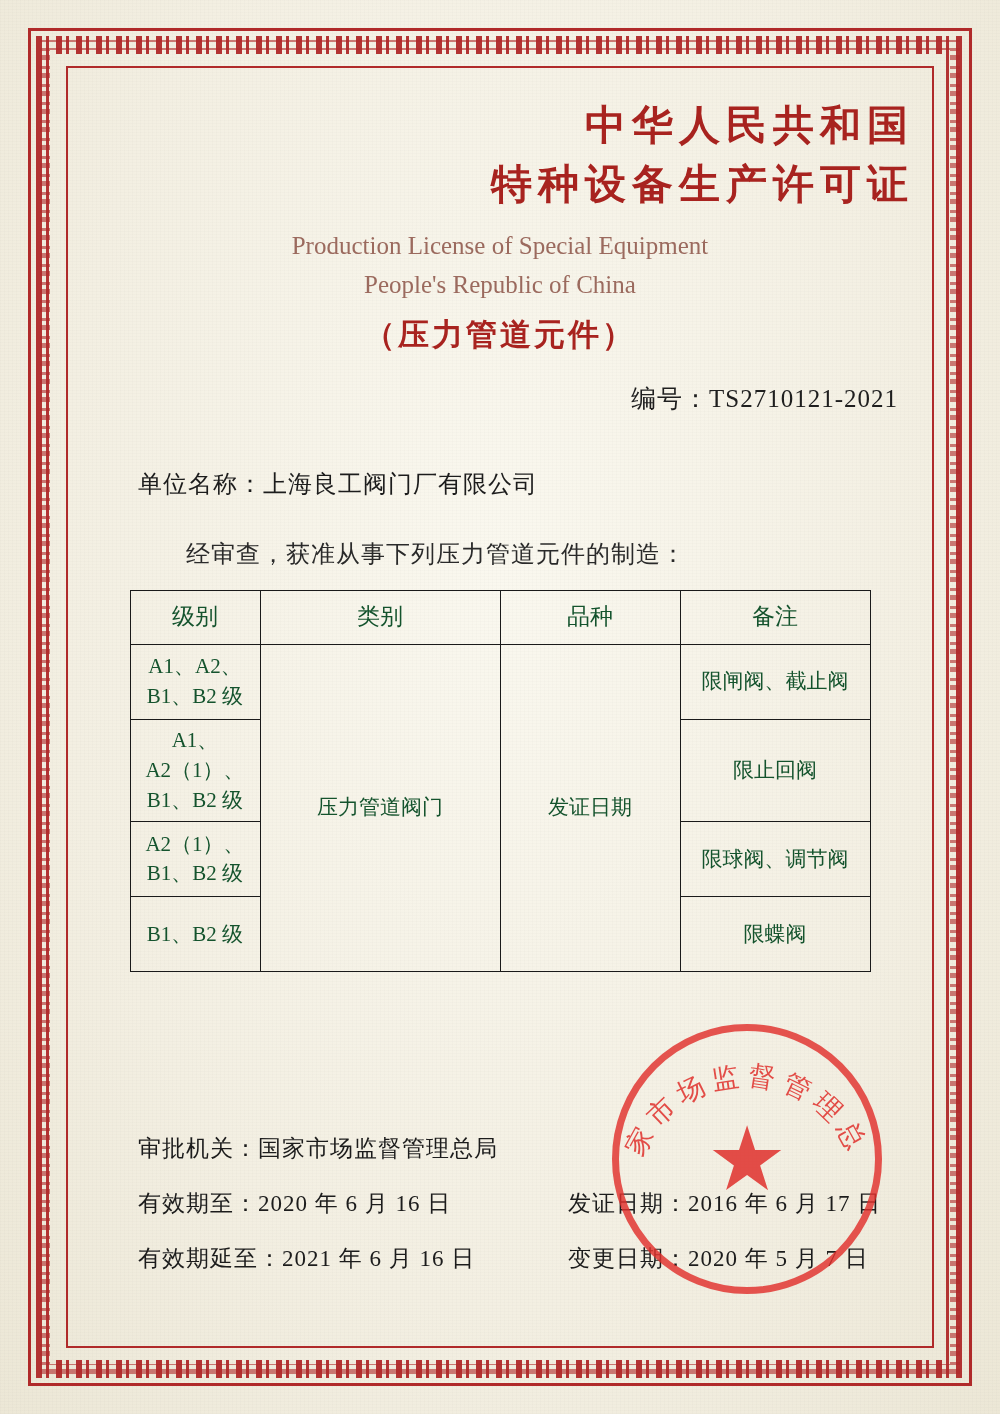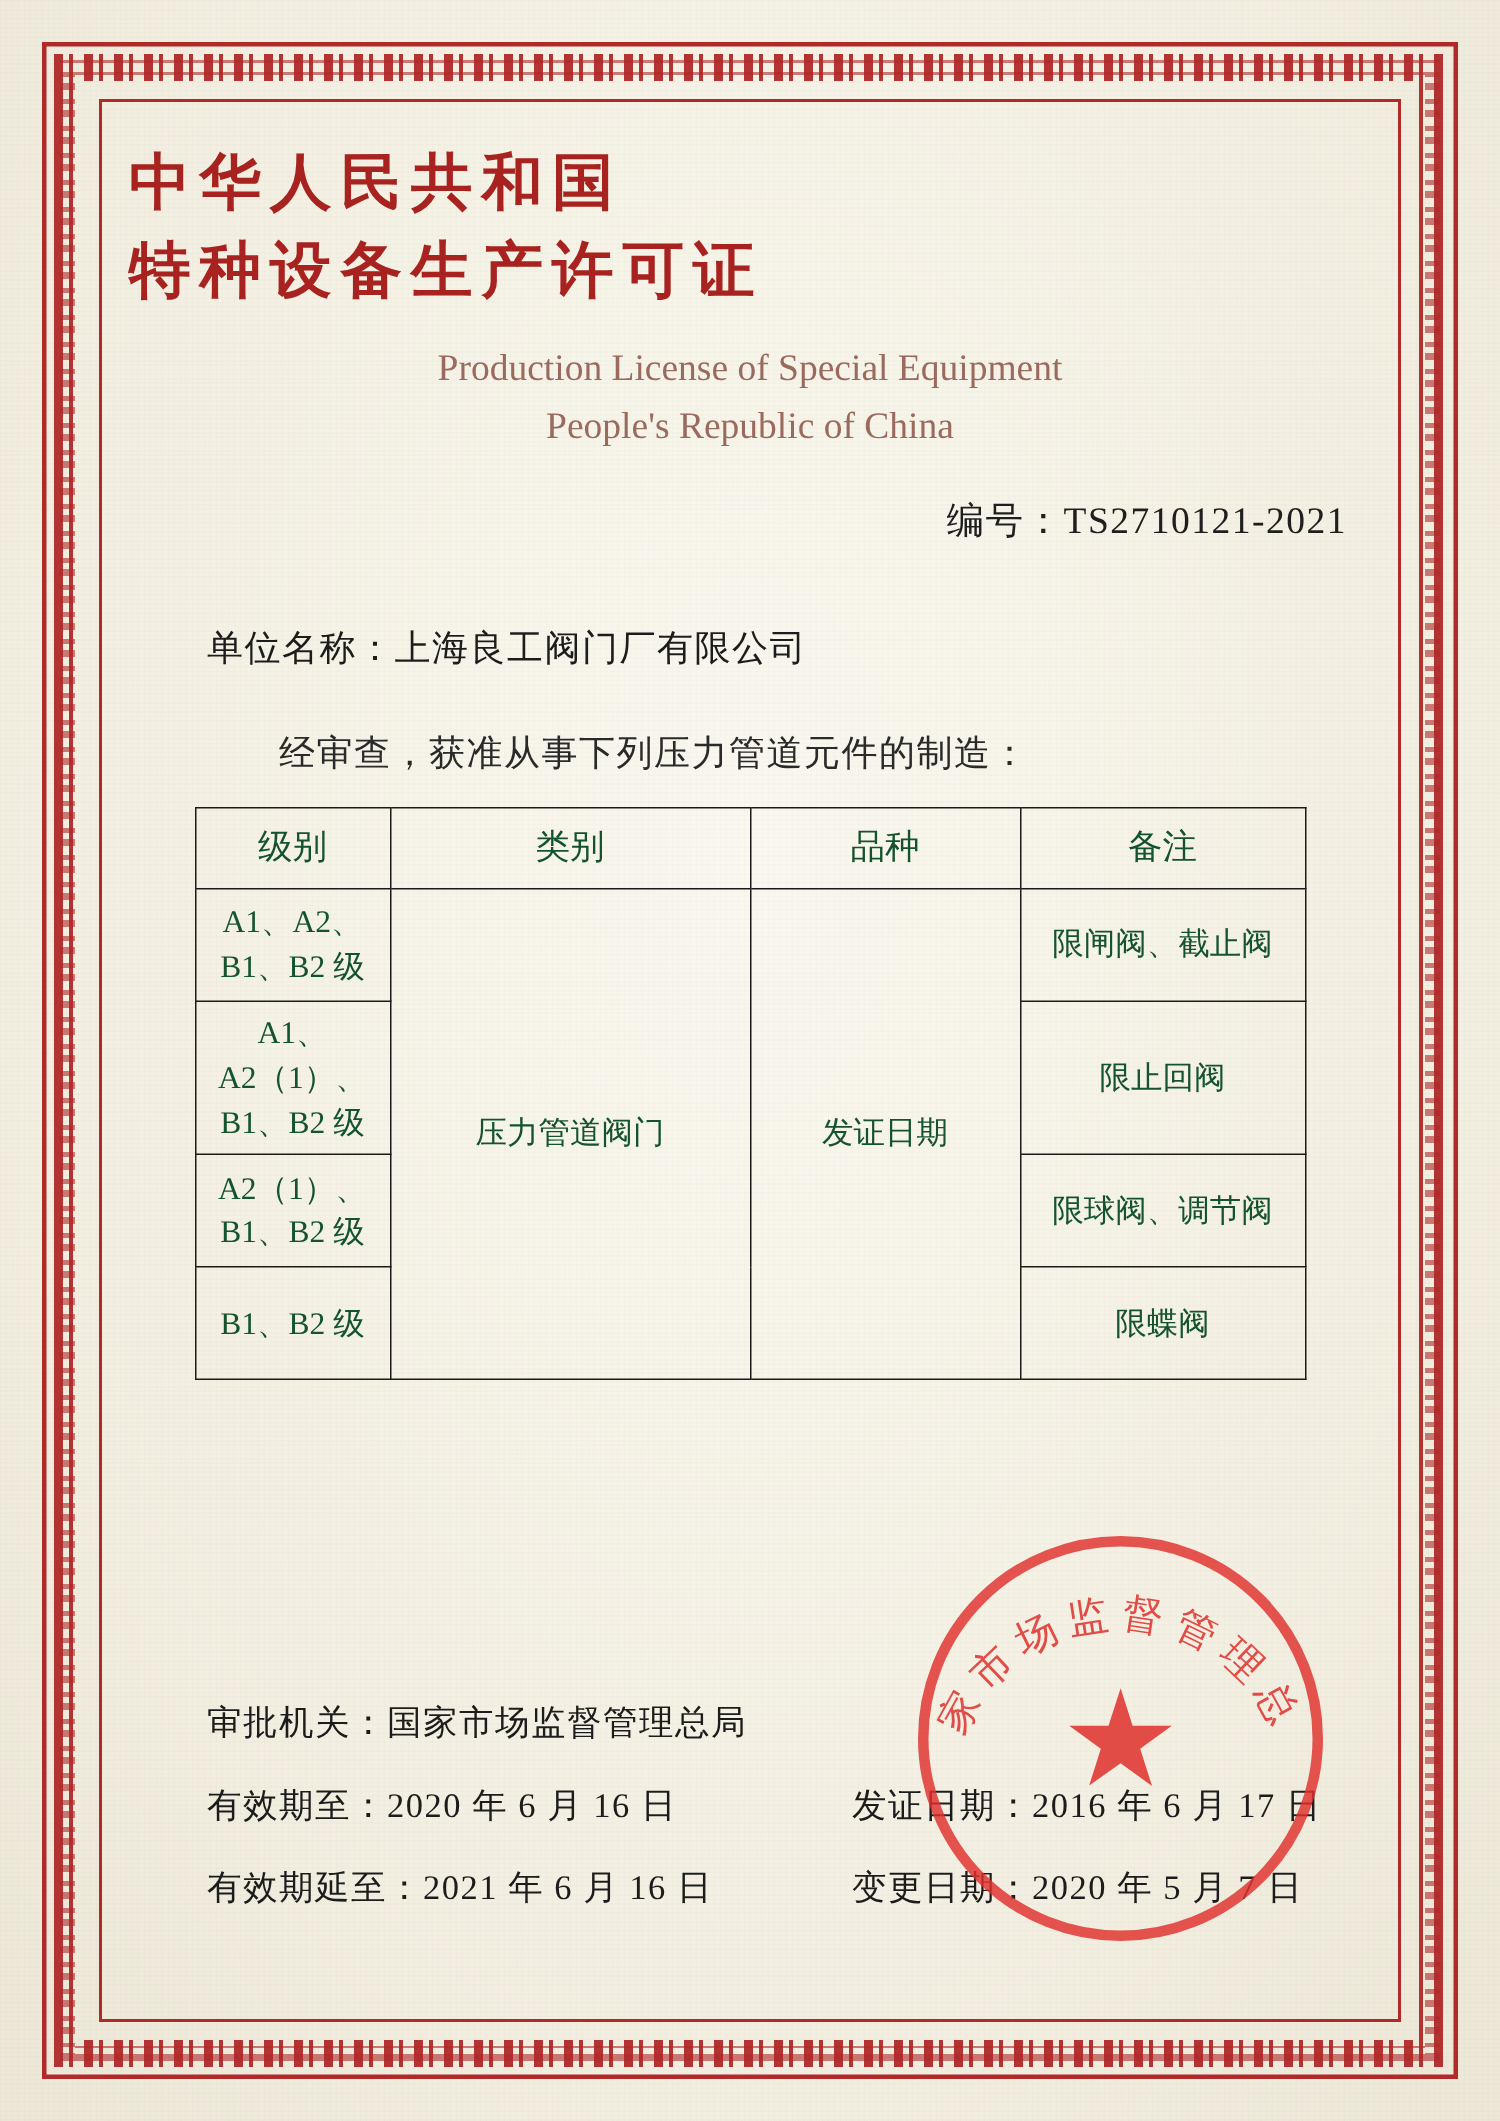--- a/index.html
+++ b/index.html
@@ -82,27 +82,27 @@
 
   .content {
     position: absolute;
     left: 86px;
     top: 96px;
     right: 86px;
     bottom: 86px;
   }
 
   .title-zh {
-    text-align: left;
+    text-align: right;
     color: #a8231f;
     font-size: 41px;
     letter-spacing: 6px;
     font-weight: bold;
     line-height: 1.45;
-    font-family: Liberation Mono, monospace;
+    font-family: Liberation Sans, sans-serif;
   }
   .title-zh .line2 { font-size: 41px; }
 
   .title-en {
     text-align: center;
     color: #9b6a5e;
     font-size: 25px;
     line-height: 1.55;
     margin-top: 12px;
     font-family: "Liberation Serif", "DejaVu Serif", serif;
@@ -242,20 +242,21 @@
   <div class="title-zh">
     <div>中华人民共和国</div>
     <div class="line2">特种设备生产许可证</div>
   </div>
 
   <div class="title-en">
     <div>Production License of Special Equipment</div>
     <div>People's Republic of China</div>
   </div>
 
+  <div class="subtitle-zh">（压力管道元件）</div>
 
   <div class="serial">
     <span>编号：</span><span>TS2710121-2021</span>
   </div>
 
   <div class="fields">
     <div class="field-row">
       <span class="field-label">单位名称：</span><span class="field-value">上海良工阀门厂有限公司</span>
     </div>
   </div>

